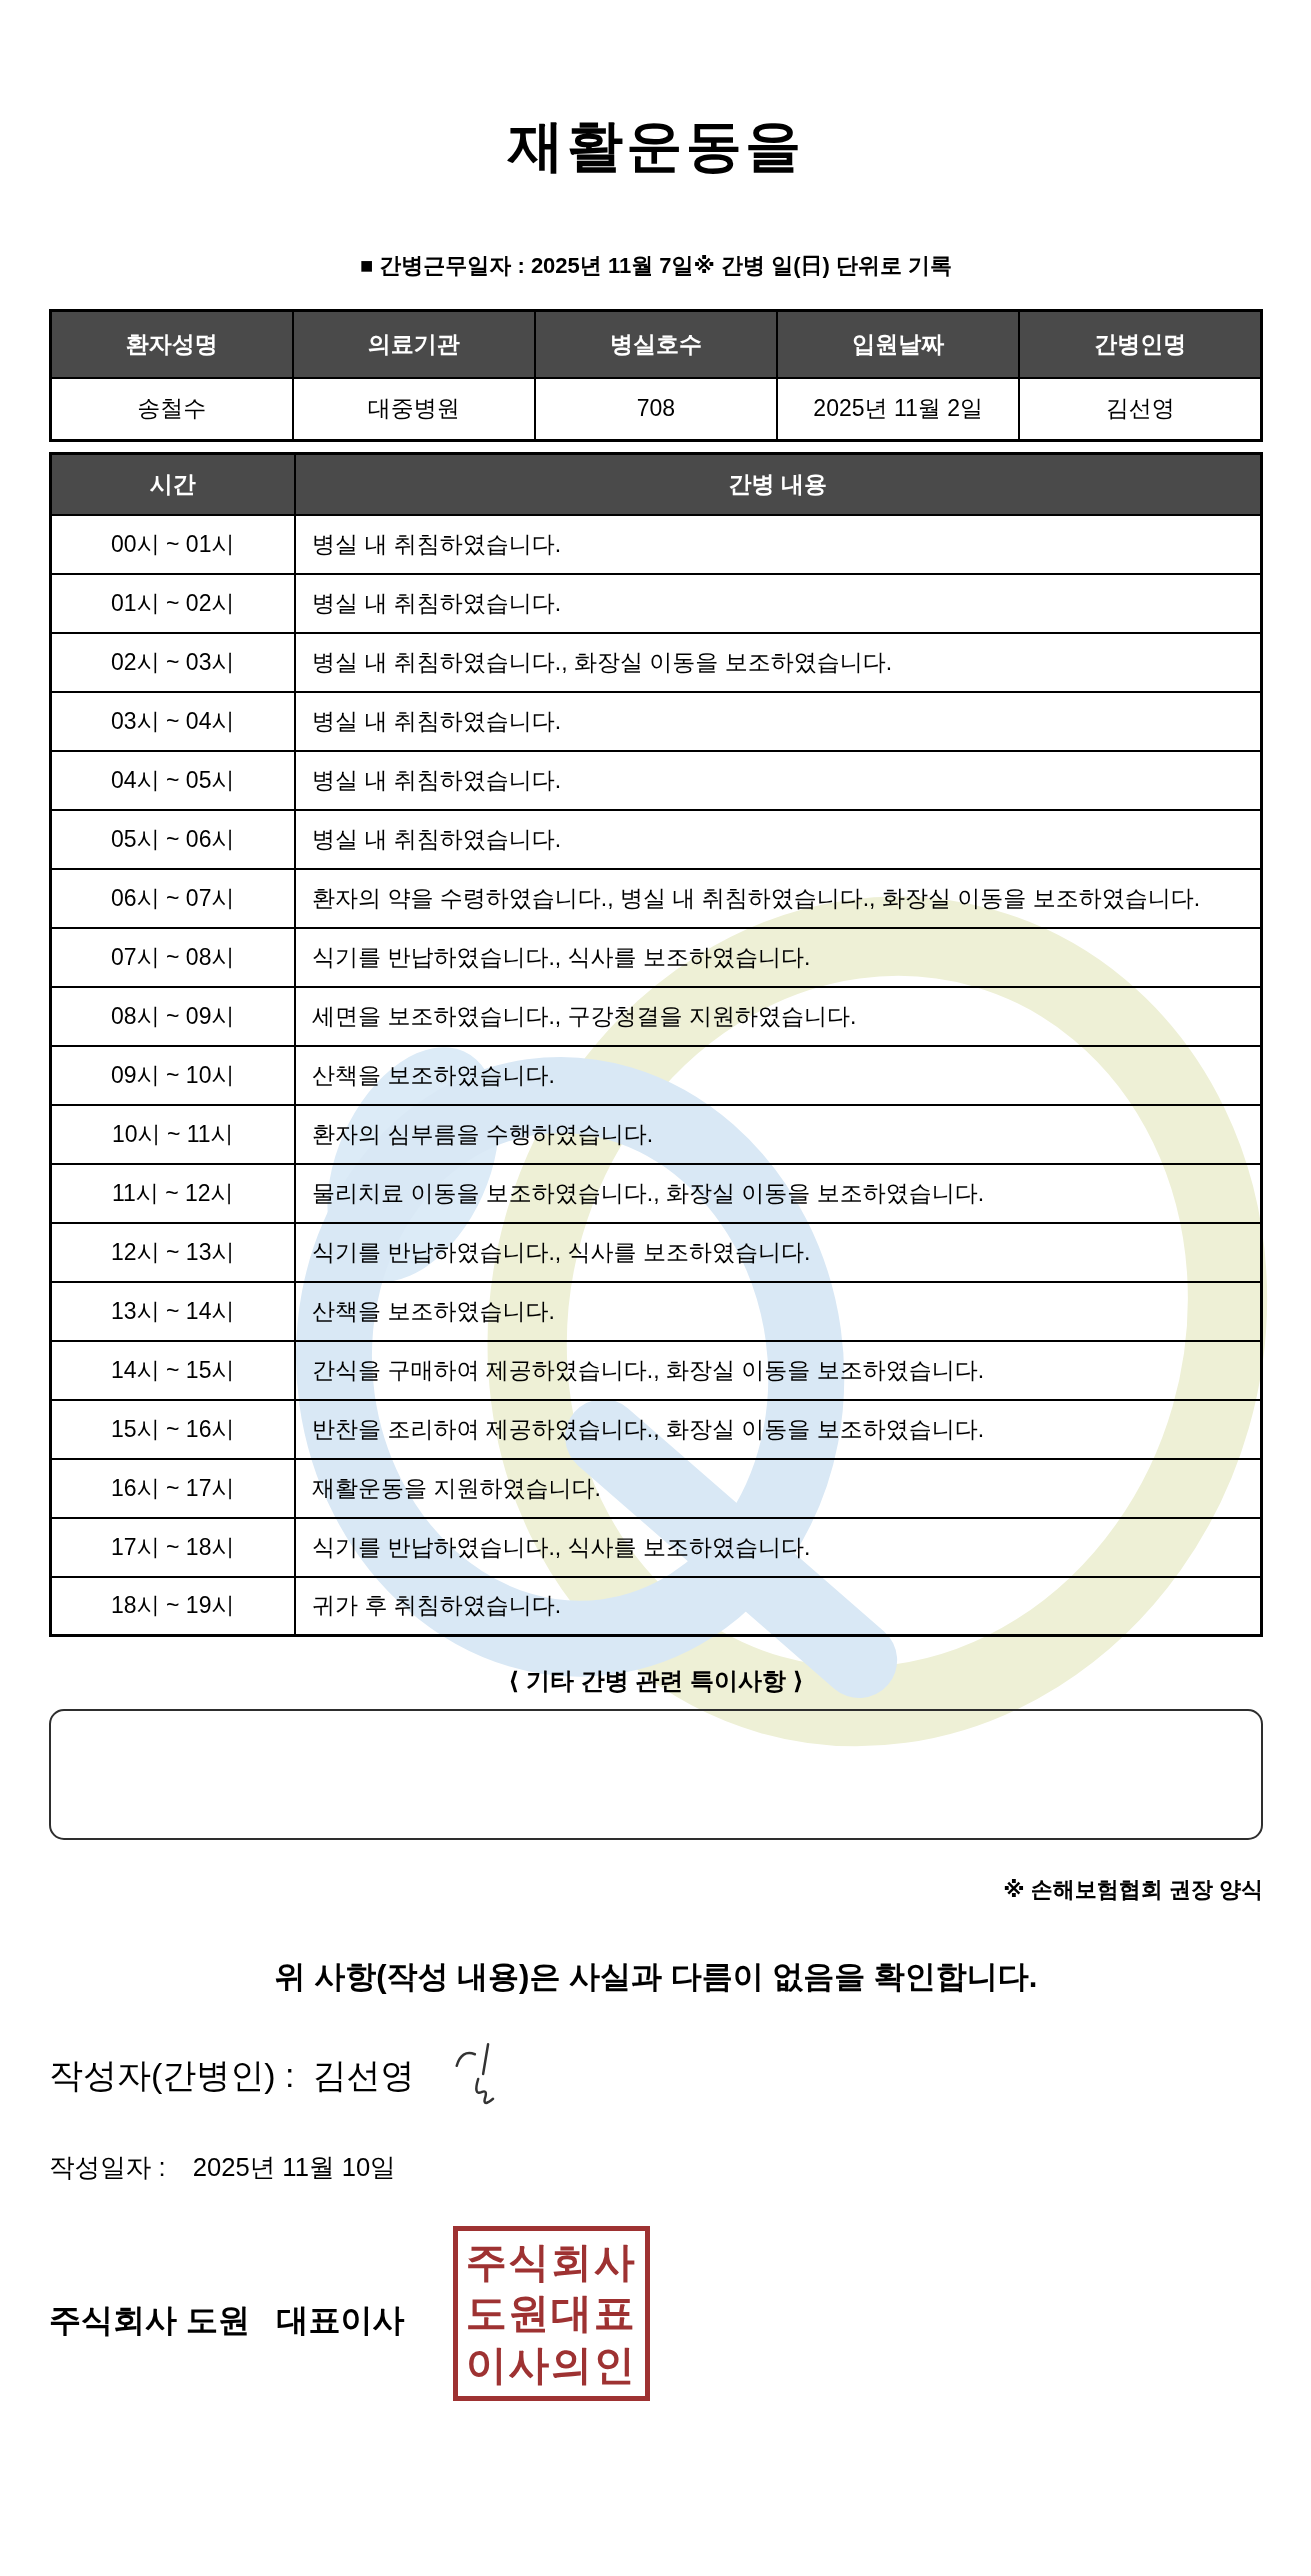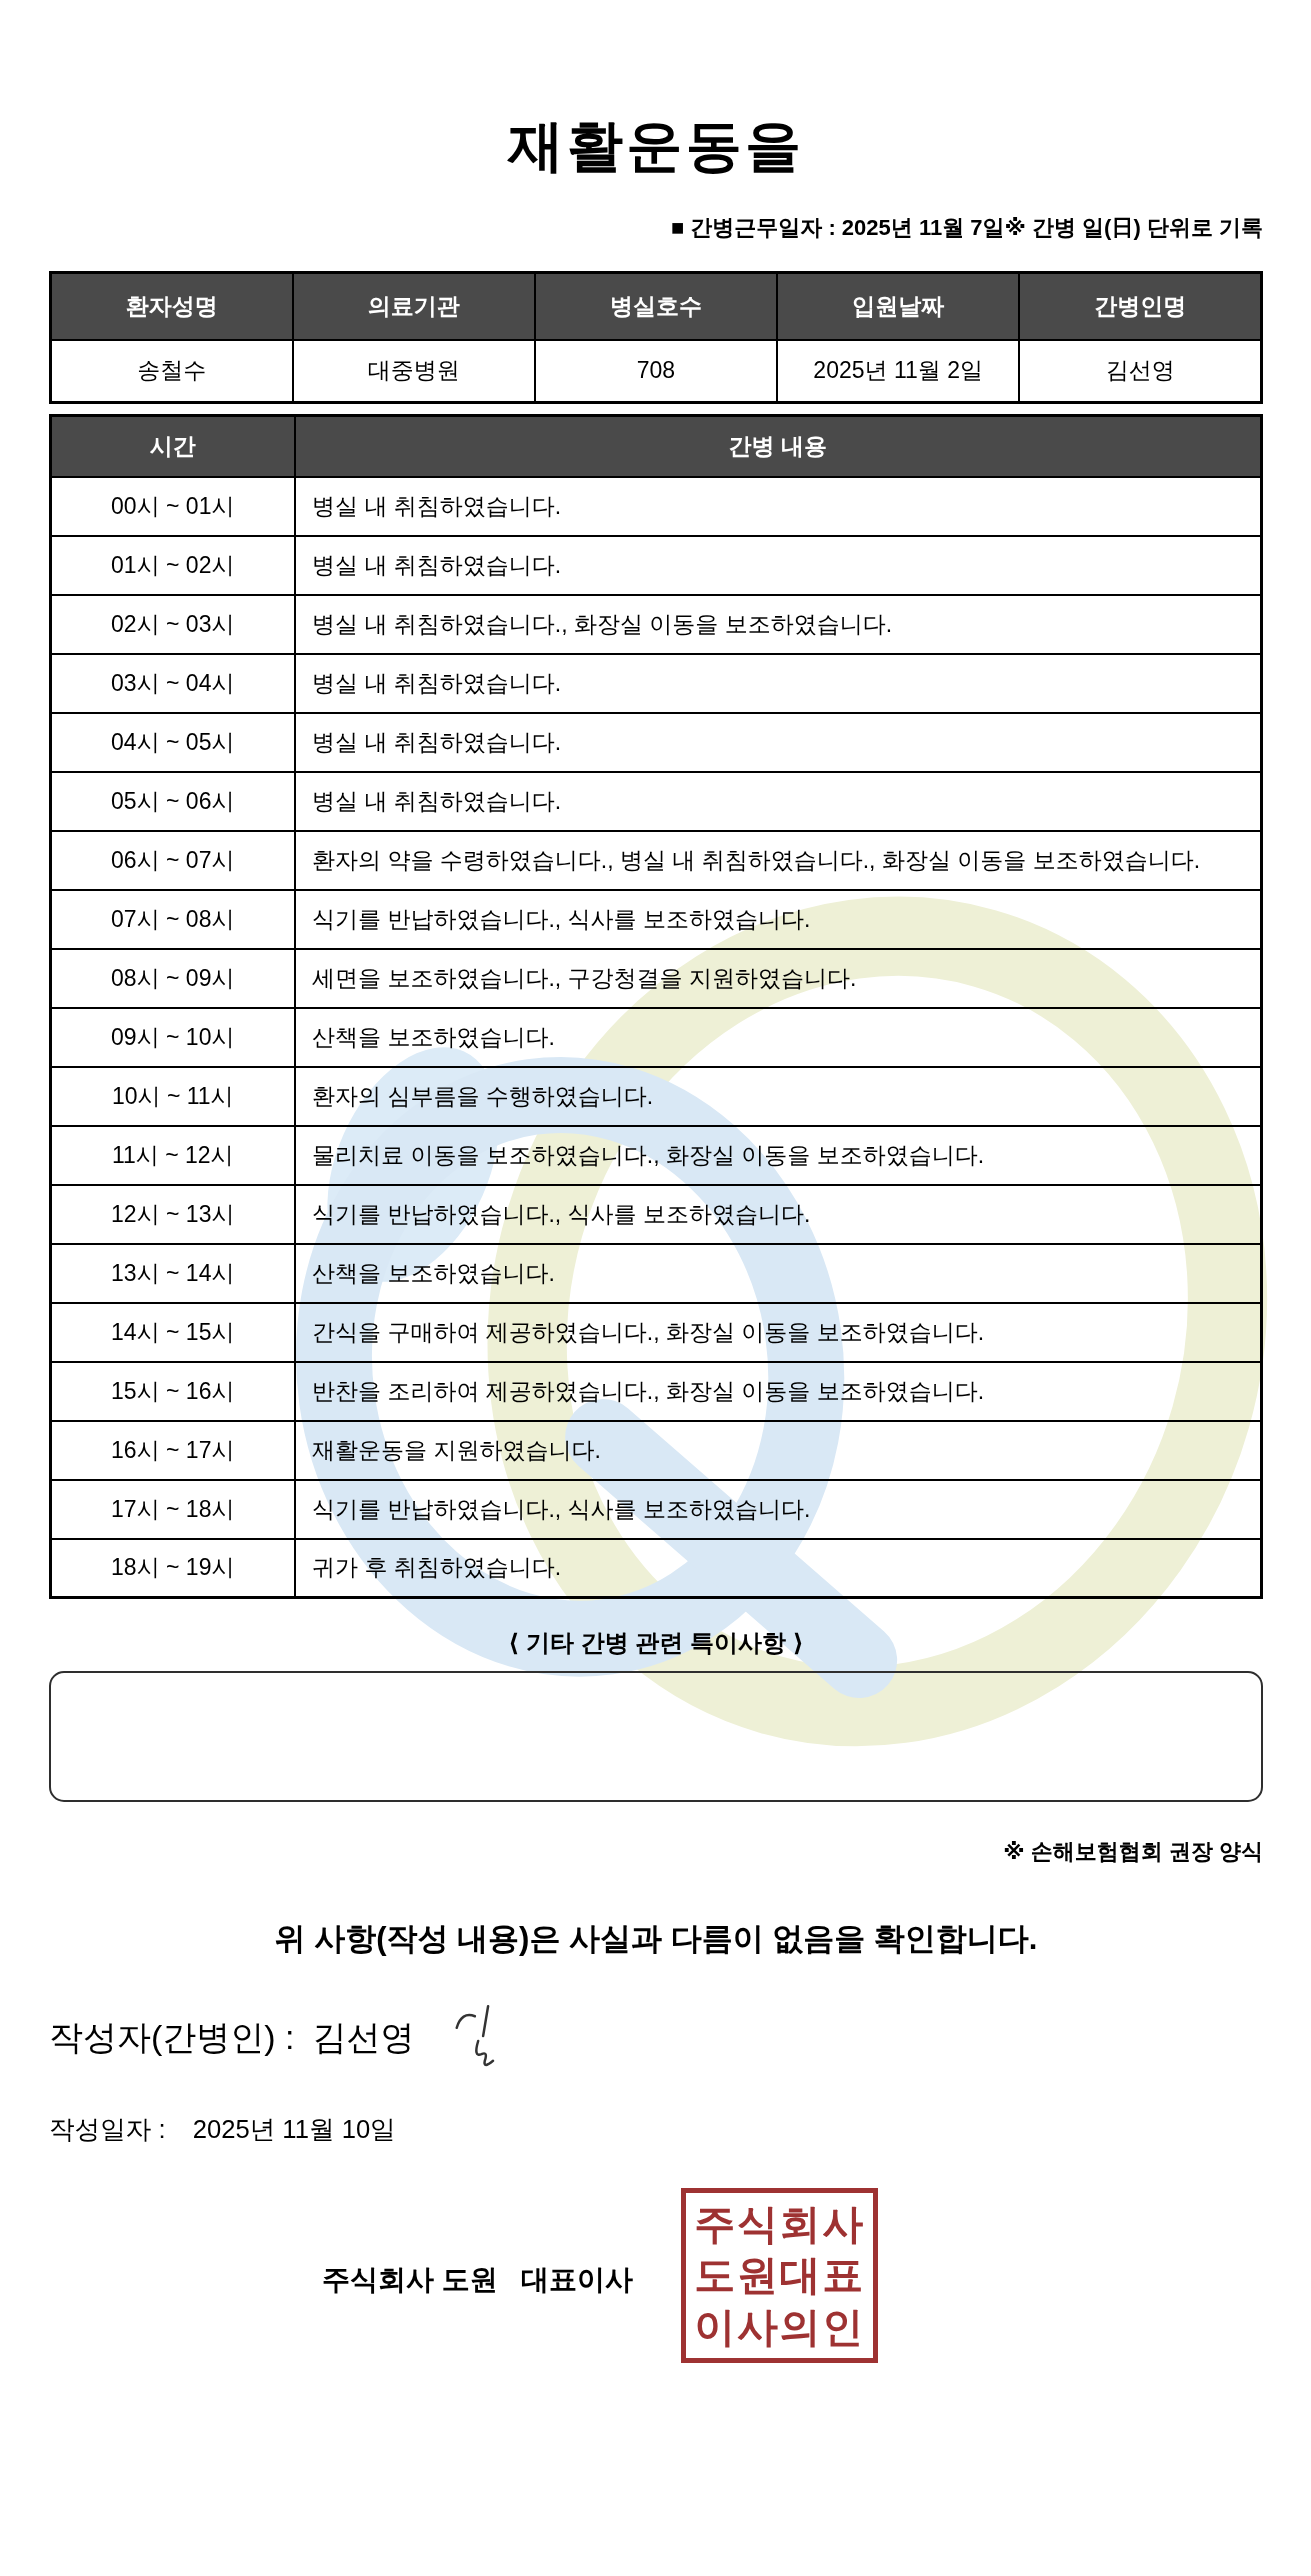--- a/index.html
+++ b/index.html
@@ -11,21 +11,21 @@
   }
   .page { position:relative; z-index:1; padding:0 49px; }
 
   
   .watermark { position:absolute; left:0; top:892px; width:1312px; height:958px; z-index:0; }
 
   
   .doc-title { margin-top:109px; text-align:center; font-size:56px; font-weight:bold; letter-spacing:3.3px; }
 
   
-  .meta-row { margin-top:28px; display:flex; justify-content:flex-end; align-items:flex-end;
+  .meta-row { margin-top:66px; display:flex; justify-content:center; align-items:flex-end;
               font-size:22px; font-weight:600; }
 
   
   table { width:100%; border-collapse:collapse; table-layout:fixed; }
   .tbl { margin-top:10px; border:3.3px solid #000; }
   .tbl th { background:#4a4a4a; color:#fff; font-size:23px; font-weight:bold;
             border:2.5px solid #000; height:67px; text-align:center; }
   .tbl td { border:2.5px solid #000; height:63px; text-align:center; font-size:23px; background:transparent; }
   .tbl-info { margin-top:28px; }
   .care th { height:61px; }
@@ -38,21 +38,21 @@
   .notes-box { margin-top:11.6px; height:131px; border:2.5px solid #2e2e2e; border-radius:15px; background:transparent; }
   .form-note { margin-top:35px; text-align:right; font-size:22px; font-weight:600; }
 
   
   .confirmation { margin-top:51px; text-align:center; font-size:31px; font-weight:bold; }
   .writer-row { margin-top:55px; display:flex; align-items:flex-start; font-size:34px; font-weight:500; }
   .writer-row .name { margin-left:18px; }
   .signature { margin-left:35px; margin-top:-11.6px; }
   .date-row { margin-top:33px; font-size:25.6px; font-weight:500; }
   .company-row { margin-top:41px; display:flex; align-items:flex-start; }
-  .company { margin-left:273px; margin-top:73px; font-size:28px; font-weight:bold; white-space:pre; }
+  .company { margin-top:73px; font-size:32px; font-weight:bold; white-space:pre; }
   .stamp { margin-left:48px; width:197px; height:175px; border:5.8px solid #9e3232;
            display:flex; flex-direction:column; justify-content:space-evenly; align-items:center;
            color:#9e3232; font-weight:bold; font-size:41px; line-height:1; letter-spacing:1.7px;
            filter:blur(0.3px); }
 </style>
 </head>
 <body>
 
 <svg class="watermark" viewBox="0 0 1588 1160" aria-hidden="true">
   <ellipse cx="1062" cy="520" rx="420" ry="470" fill="none" stroke="#eef0d6" stroke-width="96" transform="rotate(16 1062 520)"></ellipse>

